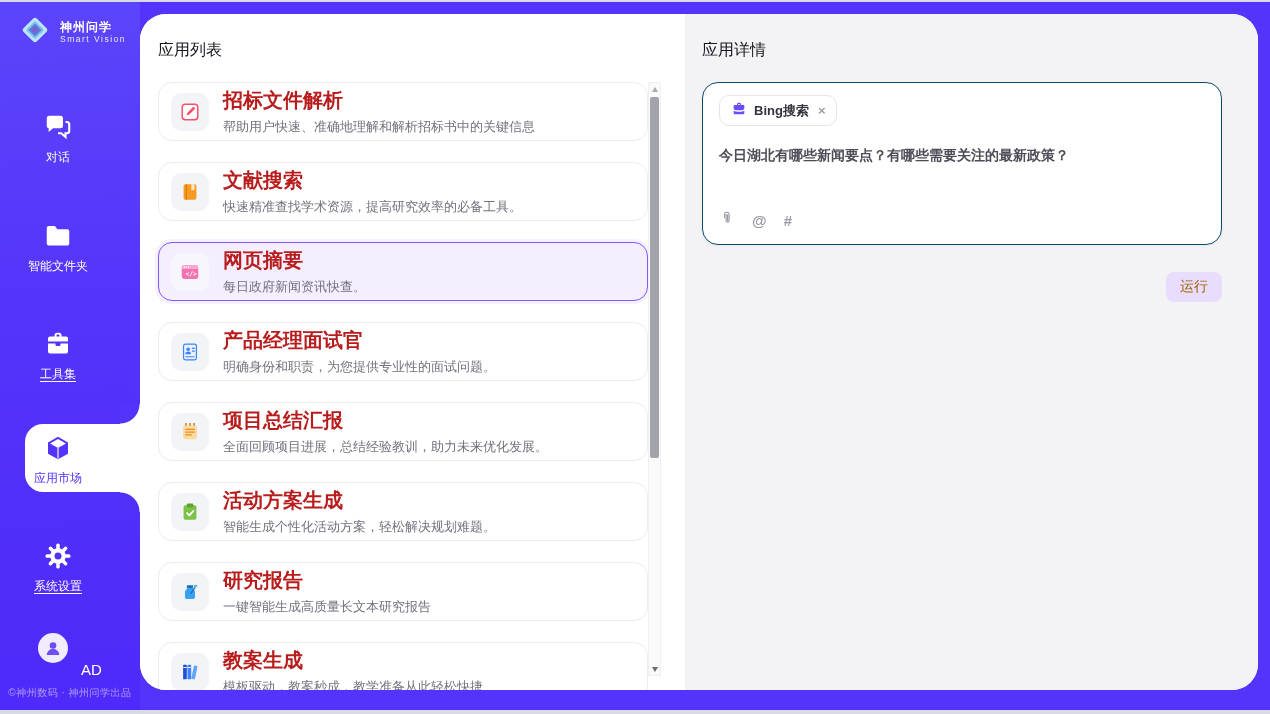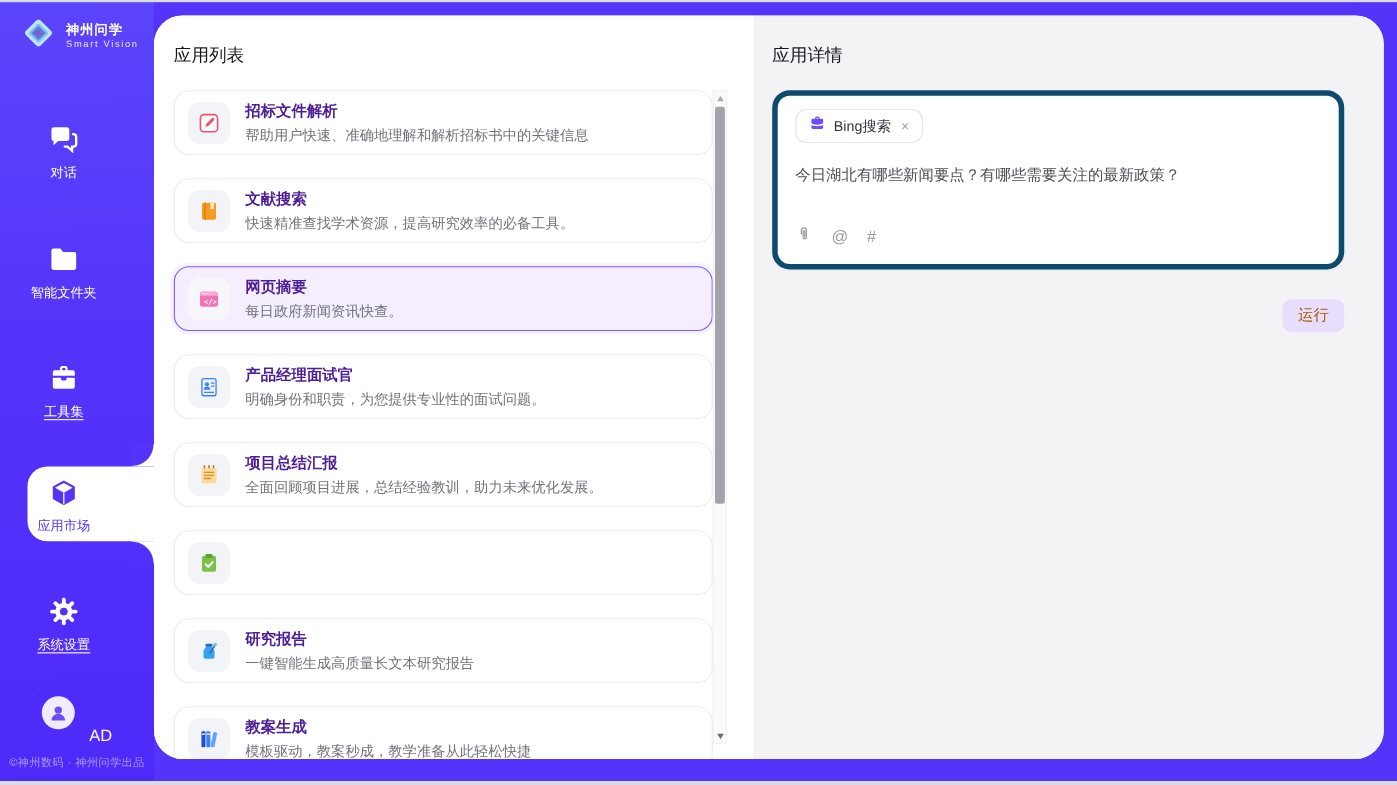--- a/index.html
+++ b/index.html
@@ -66,36 +66,37 @@
   .app-card {
     height:59px; flex:none; background:#fff; border:1px solid #ececf1; border-radius:14px;
     display:flex; align-items:center; gap:14px; padding:0 12px; cursor:pointer;
   }
   .app-card.selected { background:#f4eefe; border:1.5px solid #8257fb; box-shadow:0 0 0 3px rgba(130,87,251,.08); }
   .app-icon {
     width:38px; height:38px; border-radius:10px; background:#f3f4f7;
     display:flex; align-items:center; justify-content:center; flex:none;
   }
   .app-card.selected .app-icon { background:#f8f6fd; }
-  .app-name { font-size:14px; font-weight:bold; color:#4c1d95; margin-bottom:4px; }
+  .app-name { font-size:20px; font-weight:bold; color:#b91c1c; margin-bottom:4px; }
   .app-desc { font-size:13px; color:#72727d; }
 
   
   .scrollbar { position:absolute; left:508px; top:68px; width:13px; height:594px; background:#fafafb; border:1px solid #f0f0f3; }
   .sb-arrow-up, .sb-arrow-down { position:absolute; left:0; width:100%; height:12px; display:flex; align-items:center; justify-content:center; cursor:pointer; }
   .sb-arrow-up { top:0; } .sb-arrow-down { bottom:0; }
   .tri-up { width:0; height:0; border-left:3.5px solid transparent; border-right:3.5px solid transparent; border-bottom:5px solid #a9a9b2; }
   .tri-down { width:0; height:0; border-left:3.5px solid transparent; border-right:3.5px solid transparent; border-top:5px solid #6b6b74; }
   .sb-thumb { position:absolute; left:1px; top:14px; width:9px; height:361px; background:#a3a3ab; border-radius:2px; cursor:grab; }
 
   
   .prompt-card {
     position:absolute; left:17px; top:68px; width:520px; height:163px;
-    background:#fff; border:5px solid #0c4a6e; border-radius:16px;
+    background:#fff; border:1px solid #0c4a6e; border-radius:16px;
     box-shadow:0 1px 3px rgba(20,20,40,.04);
+    font-weight:bold;
   }
   .tool-tag {
     position:absolute; left:16px; top:12px; height:31px;
     display:inline-flex; align-items:center; gap:7px; padding:0 11px;
     border:1px solid #e4e4ea; border-radius:10px; background:#fff; cursor:pointer;
   }
   .tool-tag-label { font-size:13px; color:#33333d; }
   .tool-tag-close { font-size:13px; color:#a0a0aa; margin-left:2px; cursor:pointer; }
   .prompt-text { position:absolute; left:16px; top:62px; right:16px; font-size:14px; color:#4d4d58; line-height:1.5; }
   .prompt-toolbar { position:absolute; left:16px; bottom:13px; display:flex; align-items:center; gap:17px; color:#9a9aa6; }
@@ -281,20 +282,24 @@
       </div>
 
       <div class="app-card">
         <div class="app-icon">
           <svg width="22" height="22" viewBox="0 0 24 24">
             <rect x="5" y="4.5" width="14" height="16" rx="2" fill="#7cc248"></rect>
             <rect x="8.5" y="2.8" width="7" height="4" rx="1.2" fill="#5ea32e"></rect>
             <path d="M8.8 13.2l2.5 2.5 4.3-4.8" stroke="#fff" stroke-width="2" fill="none" stroke-linecap="round" stroke-linejoin="round"></path>
           </svg>
         </div>
+        <div>
+          <div class="app-name">活动方案生成</div>
+          <div class="app-desc">智能生成个性化活动方案，轻松解决规划难题。</div>
+        </div>
       </div>
 
       <div class="app-card">
         <div class="app-icon">
           <svg width="22" height="22" viewBox="0 0 24 24">
             <path d="M9 7.5h6l2.5 4v6a2 2 0 0 1-2 2h-7a2 2 0 0 1-2-2v-6z" fill="#38a1f0"></path>
             <rect x="8.5" y="4.5" width="7" height="3" rx="1" fill="#1e6fb8"></rect>
             <path d="M13 13.5l4.6-6.8" stroke="#1e6fb8" stroke-width="1.5" stroke-linecap="round"></path>
             <path d="M16.2 4.6c1.8-.7 3.3-.5 4.1.2-.6 1.5-2 2.4-3.7 2.3z" fill="#63b9f5"></path>
           </svg>

